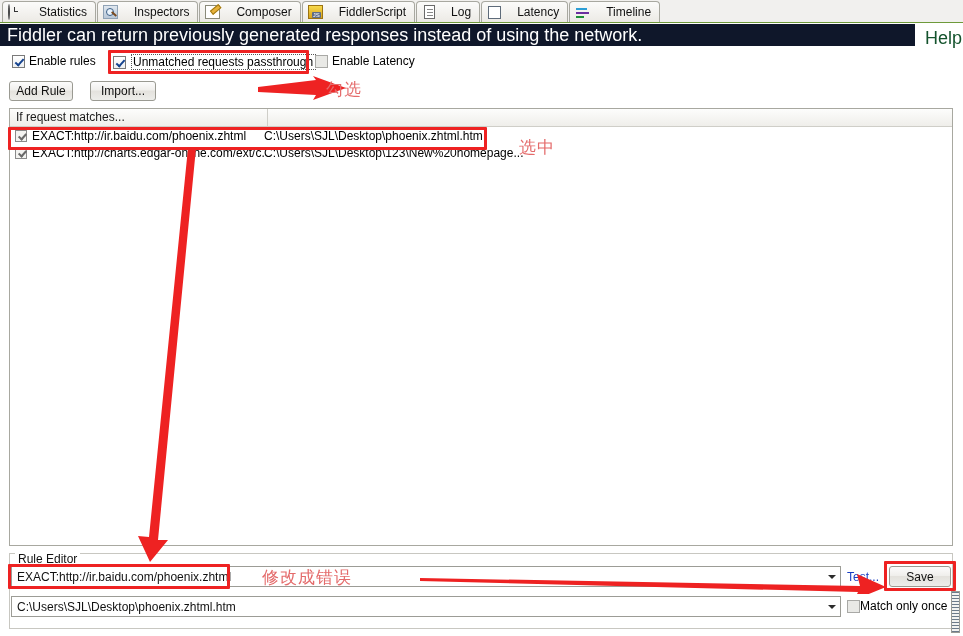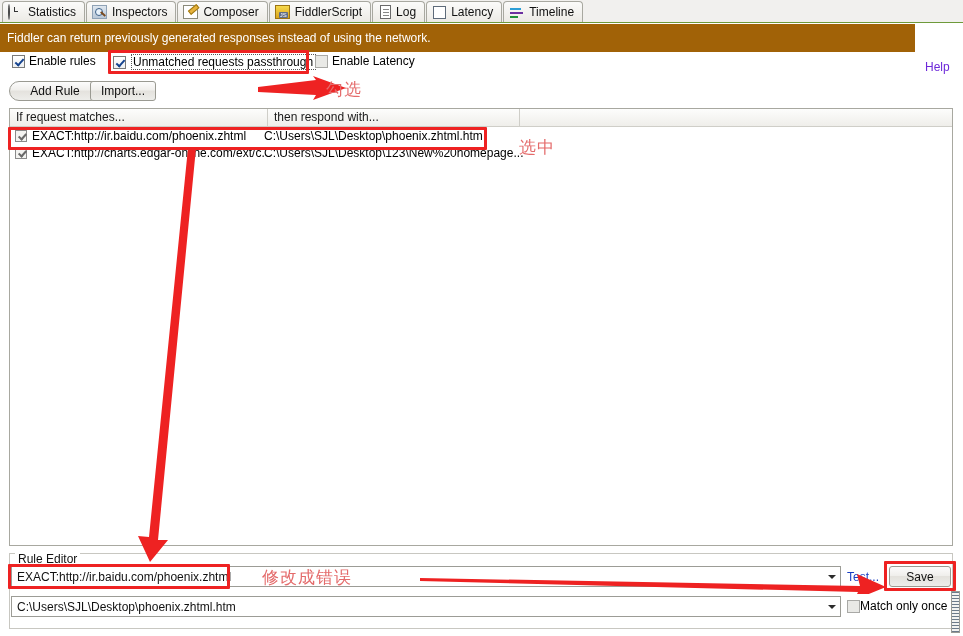--- a/index.html
+++ b/index.html
@@ -26,21 +26,21 @@
     border-bottom: 1px solid #6e9a3a;
     box-sizing: border-box;
     display: flex;
     align-items: flex-end;
     padding-left: 2px;
   }
   .tab {
     height: 21px;
     display: flex;
     align-items: center;
-    gap: 5px;
+    gap: 16px;
     padding: 0 8px 0 5px;
     background: linear-gradient(to bottom, #fbfbfa 0%, #eceae5 100%);
     border: 1px solid #a8a8a0;
     border-bottom: none;
     border-top-left-radius: 4px;
     border-top-right-radius: 4px;
     margin-right: 1px;
     font-size: 12px;
     color: #111;
     white-space: nowrap;
@@ -143,36 +143,35 @@
     position: absolute; left: 1px; height: 2px; display: block;
   }
   .ic-timeline i:nth-child(1){ top:2px; width:11px; background:#2c9ed6; }
   .ic-timeline i:nth-child(2){ top:6px; width:13px; background:#6b2fa0; }
   .ic-timeline i:nth-child(3){ top:10px; width:8px; background:#1f8f3a; }
 
   
   .banner {
     position: absolute;
     left: 0; top: 24px;
-    width: 915px; height: 28px;
-    background: #a16207;
+    width: 915px; height: 22px;
+    background: #0f172a;
     color: #ffffff;
-    font-size: 12px;
+    font-size: 18px;
     display: flex;
     align-items: center;
     padding-left: 7px;
     box-sizing: border-box;
   }
   .helplink {
     position: absolute;
     left: 925px; top: 28px;
-    font-size: 12px;
-    color: #6d28d9;
+    font-size: 18px;
+    color: #14532d;
     cursor: pointer;
-    margin-top: 32px;
   }
 
   
   .cbrow {
     position: absolute;
     left: 0; top: 52px;
     width: 963px; height: 20px;
   }
   .cbitem {
     position: absolute;
@@ -214,21 +213,21 @@
     border: 1px solid #9a9a92;
     border-radius: 3px;
     font-size: 12px;
     color: #111;
     text-align: center;
     box-sizing: border-box;
     cursor: pointer;
     display: flex; align-items: center; justify-content: center;
   }
 
-  #add-rule-btn { position:absolute; left:9px; top:81px; width:92px; height:20px;border-radius:10px; }
+  #add-rule-btn { position:absolute; left:9px; top:81px; width:64px; height:20px; }
   #import-btn   { position:absolute; left:90px; top:81px; width:66px; height:20px; }
 
   
   .listpanel {
     position: absolute;
     left: 9px; top: 108px;
     width: 944px; height: 438px;
     background: #ffffff;
     border: 1px solid #a8a8a0;
     box-sizing: border-box;
@@ -449,21 +448,20 @@
     <span>Enable Latency</span>
   </div>
 </div>
 
 <div class="btn" id="add-rule-btn">Add Rule</div>
 <div class="btn" id="import-btn">Import...</div>
 
 <div class="listpanel">
   <div class="listhdr">
     <div class="hcell c1">If request matches...</div>
-    <div class="hcell c2">then respond with...</div>
     <div class="hcell c3"></div>
   </div>
 
   <div class="lrow">
     <span class="rchk"></span>
     <span class="rmatch">EXACT:http://ir.baidu.com/phoenix.zhtml</span>
     <span class="rresp">C:\Users\SJL\Desktop\phoenix.zhtml.htm</span>
   </div>
 
   <div class="lrow">

